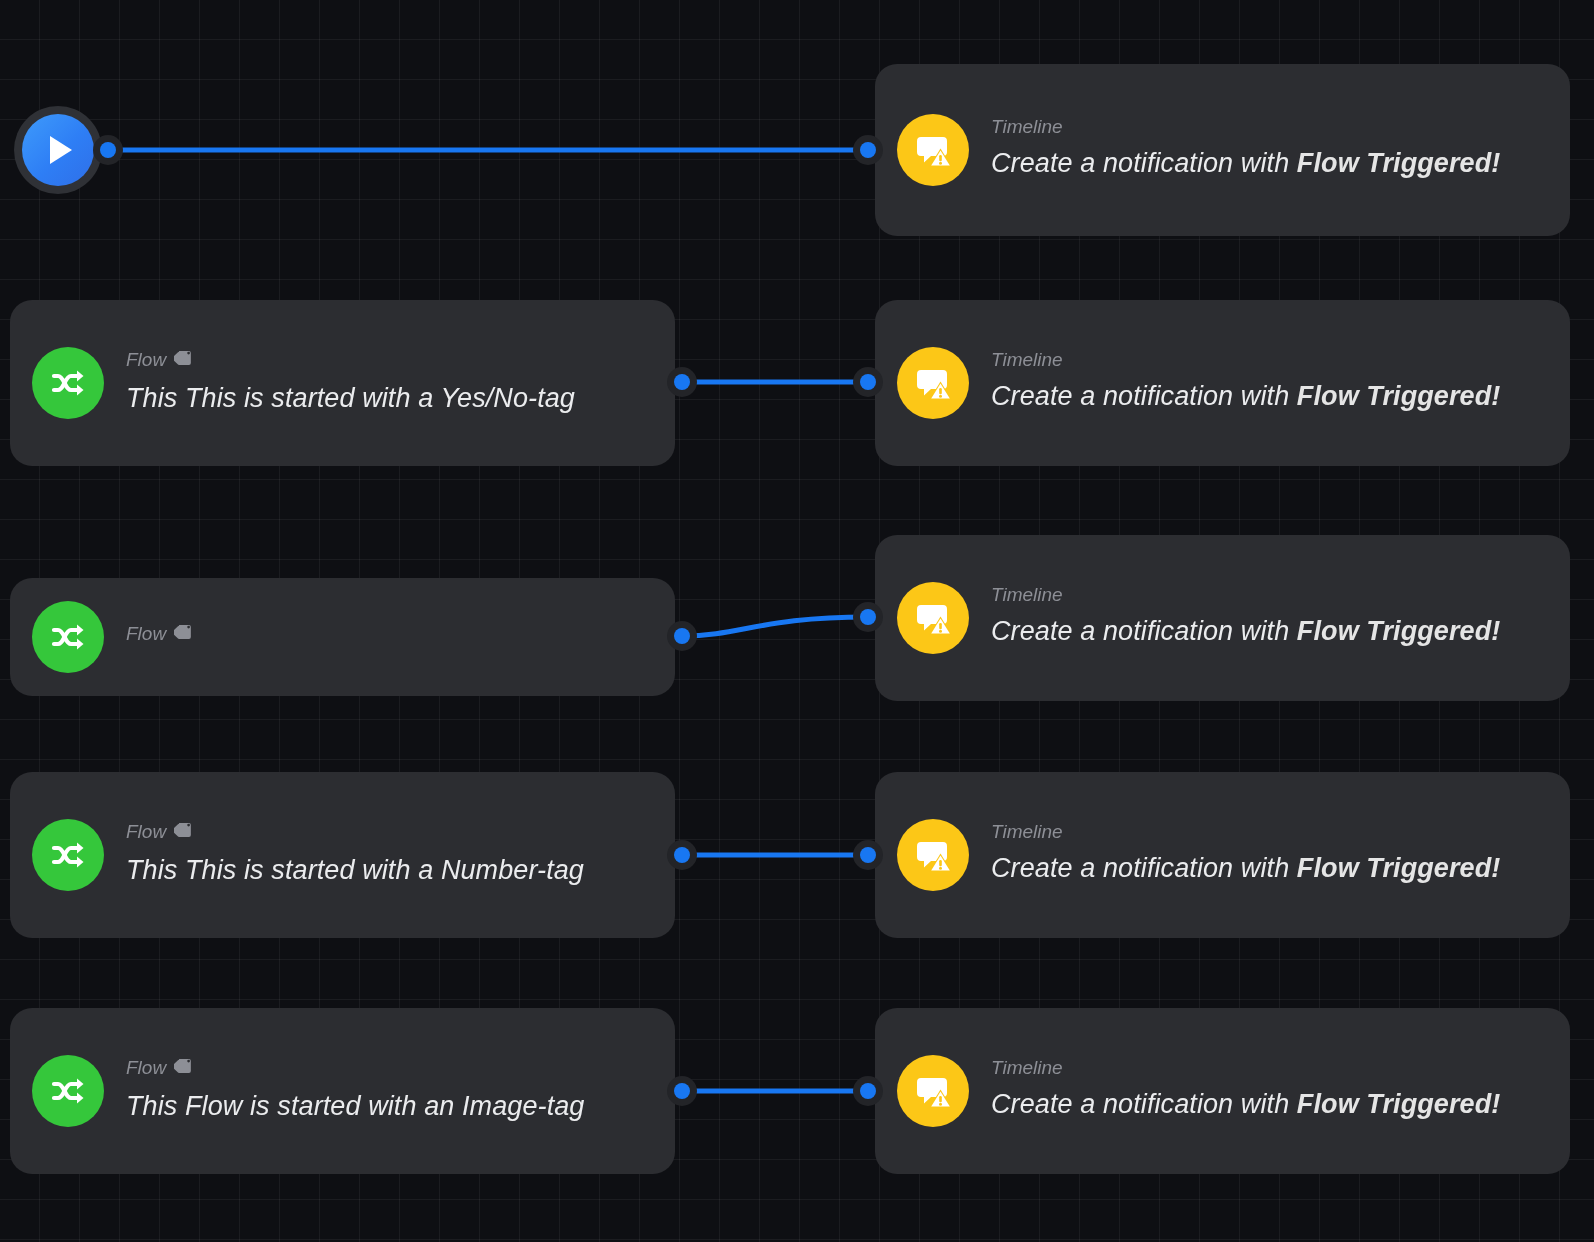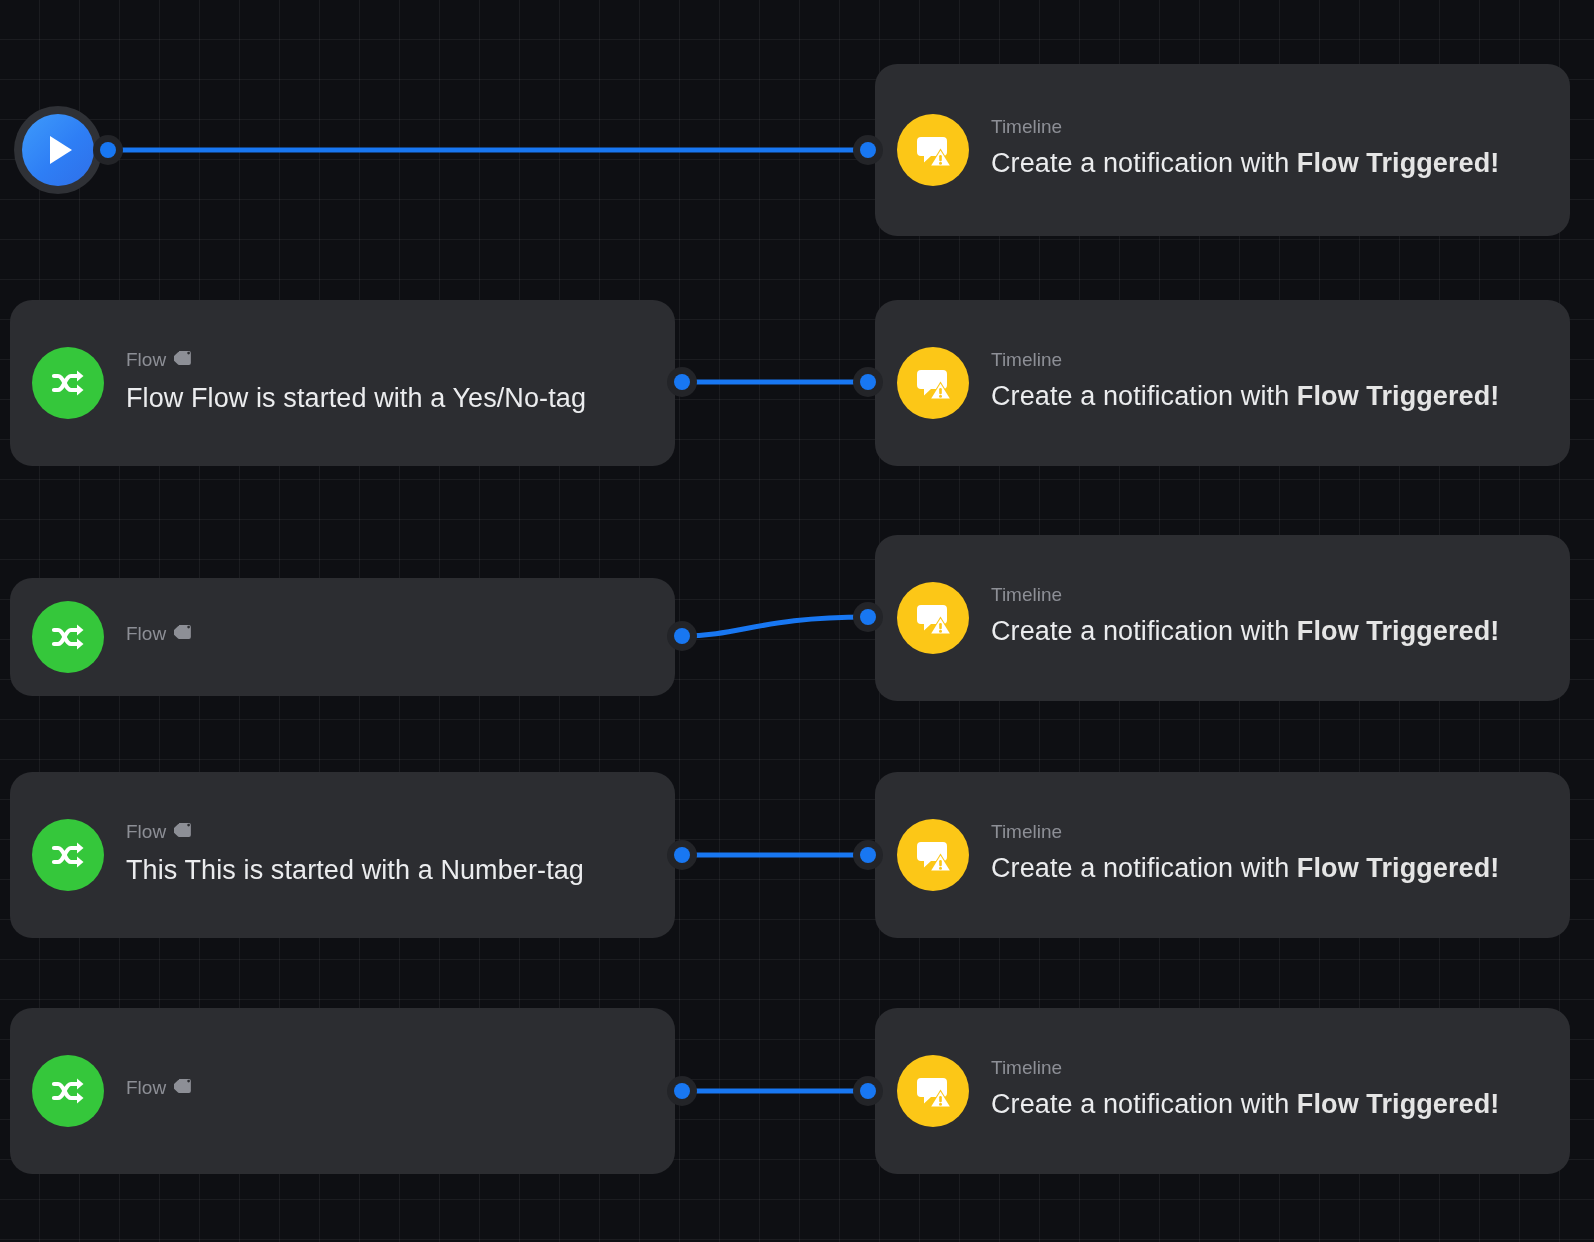--- a/index.html
+++ b/index.html
@@ -83,20 +83,21 @@
     align-items: center;
     justify-content: center;
   }
   .badge.green { background: #35c73b; }
   .badge.yellow { background: #fcc717; }
 
   .node-body {
     flex: 1 1 auto;
     min-width: 0;
     padding-right: 40px;
+    font-style: italic;
   }
   .node-kicker {
     display: flex;
     align-items: center;
     gap: 8px;
     color: #8d8f96;
     font-size: 19px;
     line-height: 1.1;
     margin-bottom: 6px;
   }
@@ -172,21 +173,21 @@
     <div class="node-body">
       <div class="node-kicker">
         <span>Flow</span>
         <span>
           <svg width="20" height="20" viewBox="0 0 20 20" aria-hidden="true">
             <path d="M11.4 1.6 L18.4 8.6 a1.9 1.9 0 0 1 0 2.7 l-7.1 7.1 a1.9 1.9 0 0 1 -2.7 0 L1.6 11.4 a1.9 1.9 0 0 1 -0.55 -1.35 V3.2 a1.6 1.6 0 0 1 1.6 -1.6 h6.85 a1.9 1.9 0 0 1 1.35 0.55 z" fill="#8d8f96" transform="rotate(-45 10 10)"></path>
             <circle cx="14.6" cy="5.1" r="1.35" fill="#2c2d31"></circle>
           </svg>
         </span>
       </div>
-      <div class="node-title"><span>Flow Flow is started with a Yes/No-tag</span></div>
+      <div class="node-title"><span>This This is started with a Yes/No-tag</span></div>
     </div>
   </div>
   <div class="port" style="left:682px; top:382px;"></div>
 
   <div class="node-card" style="left:875px; top:300px; width:695px; height:166px; padding-left:22px; gap:22px;">
     <div class="badge yellow">
       <svg width="44" height="44" viewBox="0 0 44 44" aria-hidden="true">
         <path d="M10 9 h22 a4 4 0 0 1 4 4 v11 a4 4 0 0 1 -4 4 h-12 l-7 6.5 v-6.5 h-3 a4 4 0 0 1 -4 -4 v-11 a4 4 0 0 1 4 -4 z" fill="#ffffff"></path>
         <path d="M29.5 20.5 L40.5 38.5 H18.5 Z" fill="#fcc717"></path>
         <path d="M29.5 22.5 L38.8 37.6 H20.2 Z" fill="#ffffff"></path>
@@ -300,20 +301,21 @@
     <div class="node-body">
       <div class="node-kicker">
         <span>Flow</span>
         <span>
           <svg width="20" height="20" viewBox="0 0 20 20" aria-hidden="true">
             <path d="M11.4 1.6 L18.4 8.6 a1.9 1.9 0 0 1 0 2.7 l-7.1 7.1 a1.9 1.9 0 0 1 -2.7 0 L1.6 11.4 a1.9 1.9 0 0 1 -0.55 -1.35 V3.2 a1.6 1.6 0 0 1 1.6 -1.6 h6.85 a1.9 1.9 0 0 1 1.35 0.55 z" fill="#8d8f96" transform="rotate(-45 10 10)"></path>
             <circle cx="14.6" cy="5.1" r="1.35" fill="#2c2d31"></circle>
           </svg>
         </span>
       </div>
+      <div class="node-title"><span>This Flow is started with an Image-tag</span></div>
     </div>
   </div>
   <div class="port" style="left:682px; top:1091px;"></div>
 
   <div class="node-card" style="left:875px; top:1008px; width:695px; height:166px; padding-left:22px; gap:22px;">
     <div class="badge yellow">
       <svg width="44" height="44" viewBox="0 0 44 44" aria-hidden="true">
         <path d="M10 9 h22 a4 4 0 0 1 4 4 v11 a4 4 0 0 1 -4 4 h-12 l-7 6.5 v-6.5 h-3 a4 4 0 0 1 -4 -4 v-11 a4 4 0 0 1 4 -4 z" fill="#ffffff"></path>
         <path d="M29.5 20.5 L40.5 38.5 H18.5 Z" fill="#fcc717"></path>
         <path d="M29.5 22.5 L38.8 37.6 H20.2 Z" fill="#ffffff"></path>

